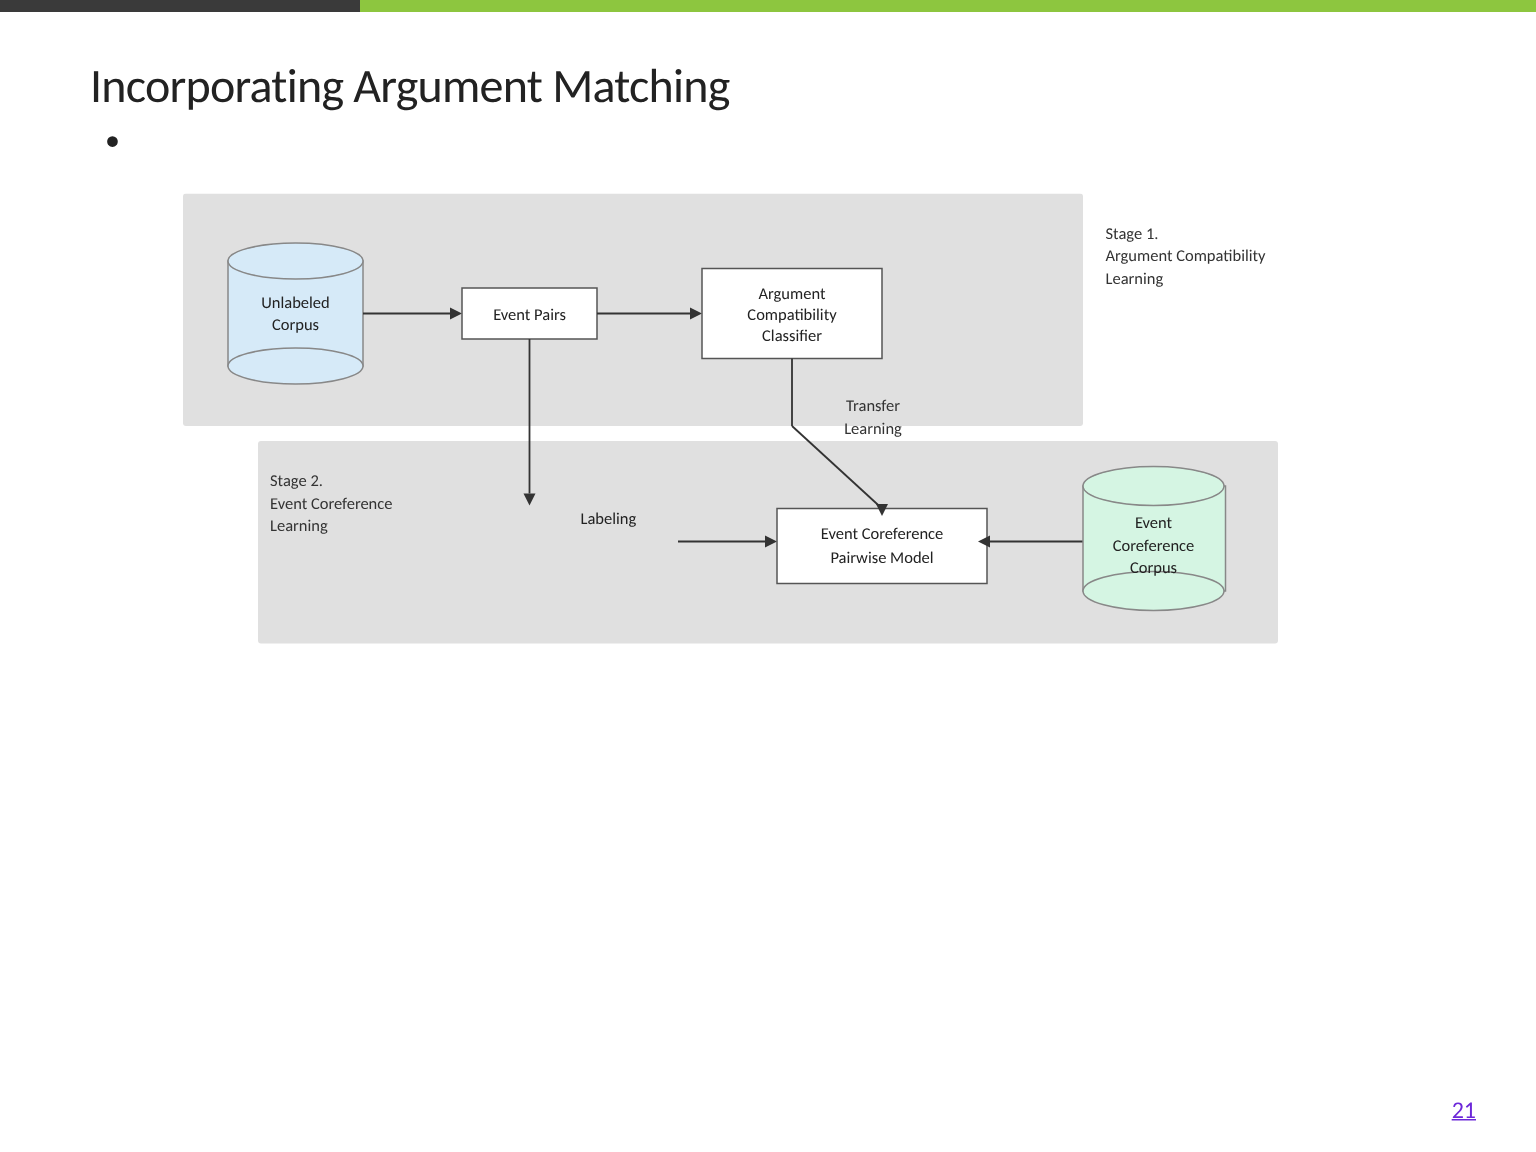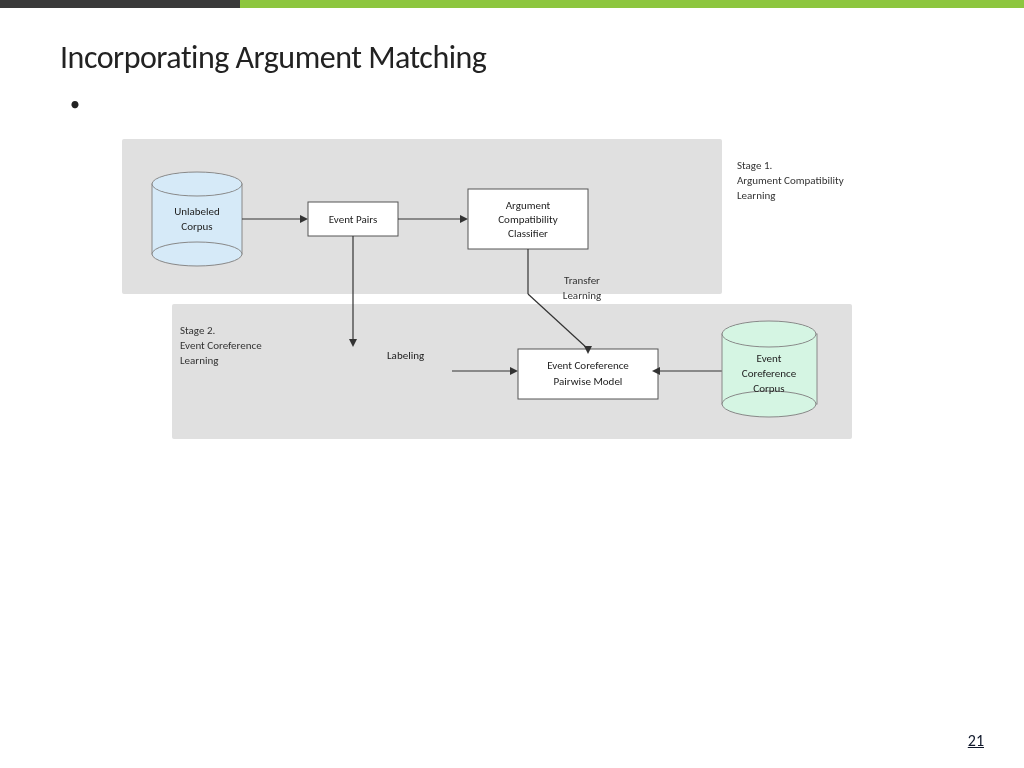--- a/index.html
+++ b/index.html
@@ -37,21 +37,21 @@
       left: 0;
       right: 0;
       bottom: 0;
       padding: 30px 60px 30px 60px;
     }
 
     .slide-title {
       font-size: 32px;
       font-weight: 300;
       color: #222;
-      margin-bottom: 14px;
+      margin-bottom: 4px;
       letter-spacing: -0.5px;
     }
 
     .bullet-list {
       list-style: none;
       margin-bottom: 22px;
       padding-left: 10px;
     }
     .bullet-list li {
       font-size: 18px;
@@ -77,21 +77,21 @@
     .diagram-svg {
       display: block;
     }
 
     
     .page-number {
       position: absolute;
       bottom: 18px;
       right: 40px;
       font-size: 16px;
-      color: #0f172a;
+      color: #6d28d9;
       text-decoration: underline;
     }
   </style>
 </head>
 <body>
 
 <div class="top-bar">
   <div class="top-bar-dark"></div>
   <div class="top-bar-green"></div>
 </div>

